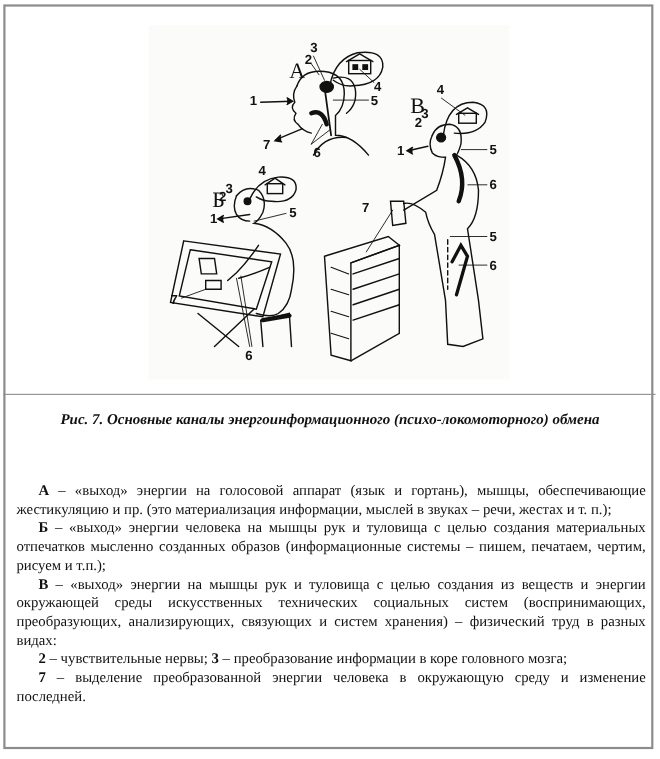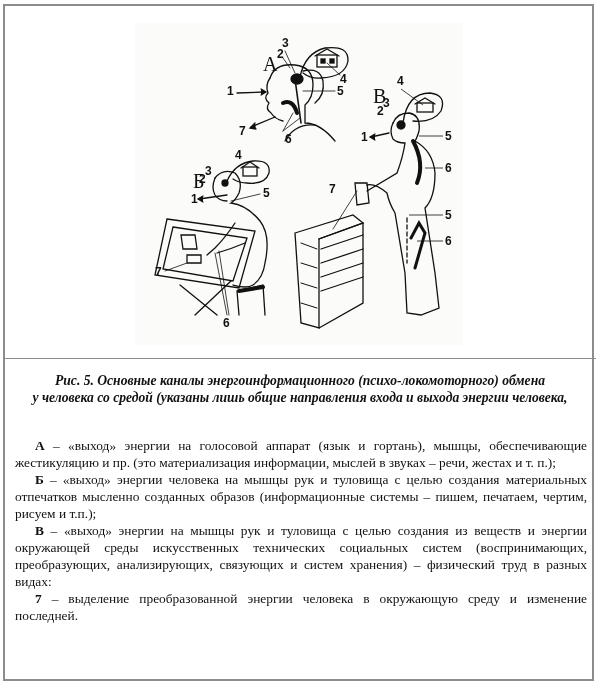--- a/index.html
+++ b/index.html
@@ -133,22 +133,22 @@
       <line x1="284" y1="113" x2="308" y2="113"></line>
       <line x1="290" y1="145" x2="308" y2="145"></line>
       <line x1="274" y1="192" x2="308" y2="192"></line>
       <line x1="282" y1="218" x2="308" y2="218"></line>
       <line x1="266" y1="66" x2="288" y2="82"></line>
     </g>
   </svg>
 </div>
 
 <div class="caption">
-  <div>Рис. 5.  Основные каналы энергоинформационного (психо-локомоторного) обмена</div>
-  <div>у человека со средой (указаны лишь общие направления входа и выхода энергии человека,</div>
+  <div>Рис. 7.  Основные каналы энергоинформационного (психо-локомоторного) обмена</div>
 </div>
 
 <div class="legend">
   <p><b>А</b><span> – «выход» энергии на голосовой аппарат (язык и гортань), мышцы, обеспечивающие жестикуляцию и пр. (это материализация информации, мыслей в звуках – речи, жестах и т. п.);</span></p>
   <p><b>Б</b><span> – «выход» энергии человека на мышцы рук и туловища с целью создания материальных отпечатков мысленно созданных образов (информационные системы – пишем, печатаем, чертим, рисуем и т.п.);</span></p>
   <p><b>В</b><span> – «выход» энергии на мышцы рук и туловища с целью создания из веществ и энергии окружающей среды искусственных технических социальных систем (воспринимающих, преобразующих, анализирующих, связующих и систем хранения) – физический труд в разных видах:</span></p>
+  <p><b>2</b><span> – чувствительные нервы; </span><b>3</b><span> – преобразование информации в коре головного мозга;</span></p>
   <p><b>7</b><span> – выделение преобразованной энергии человека в окружающую среду и изменение последней.</span></p>
 </div>
 
 </body></html>

